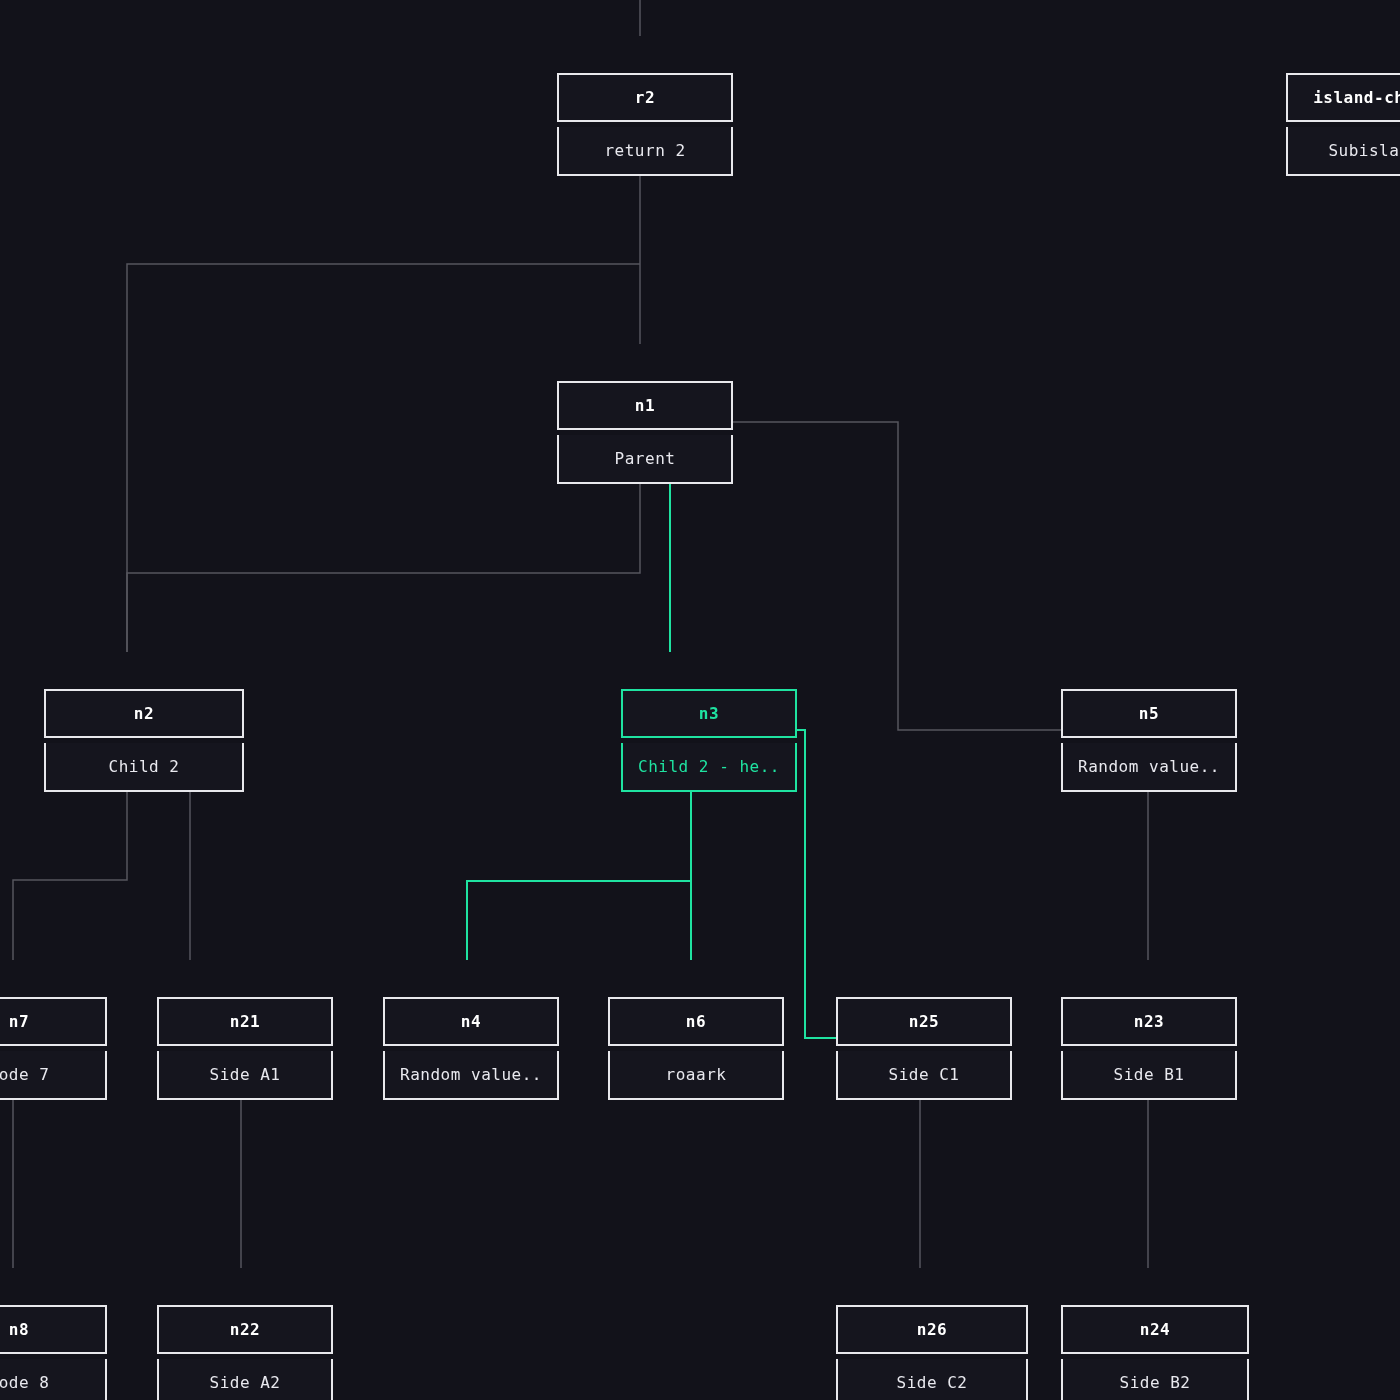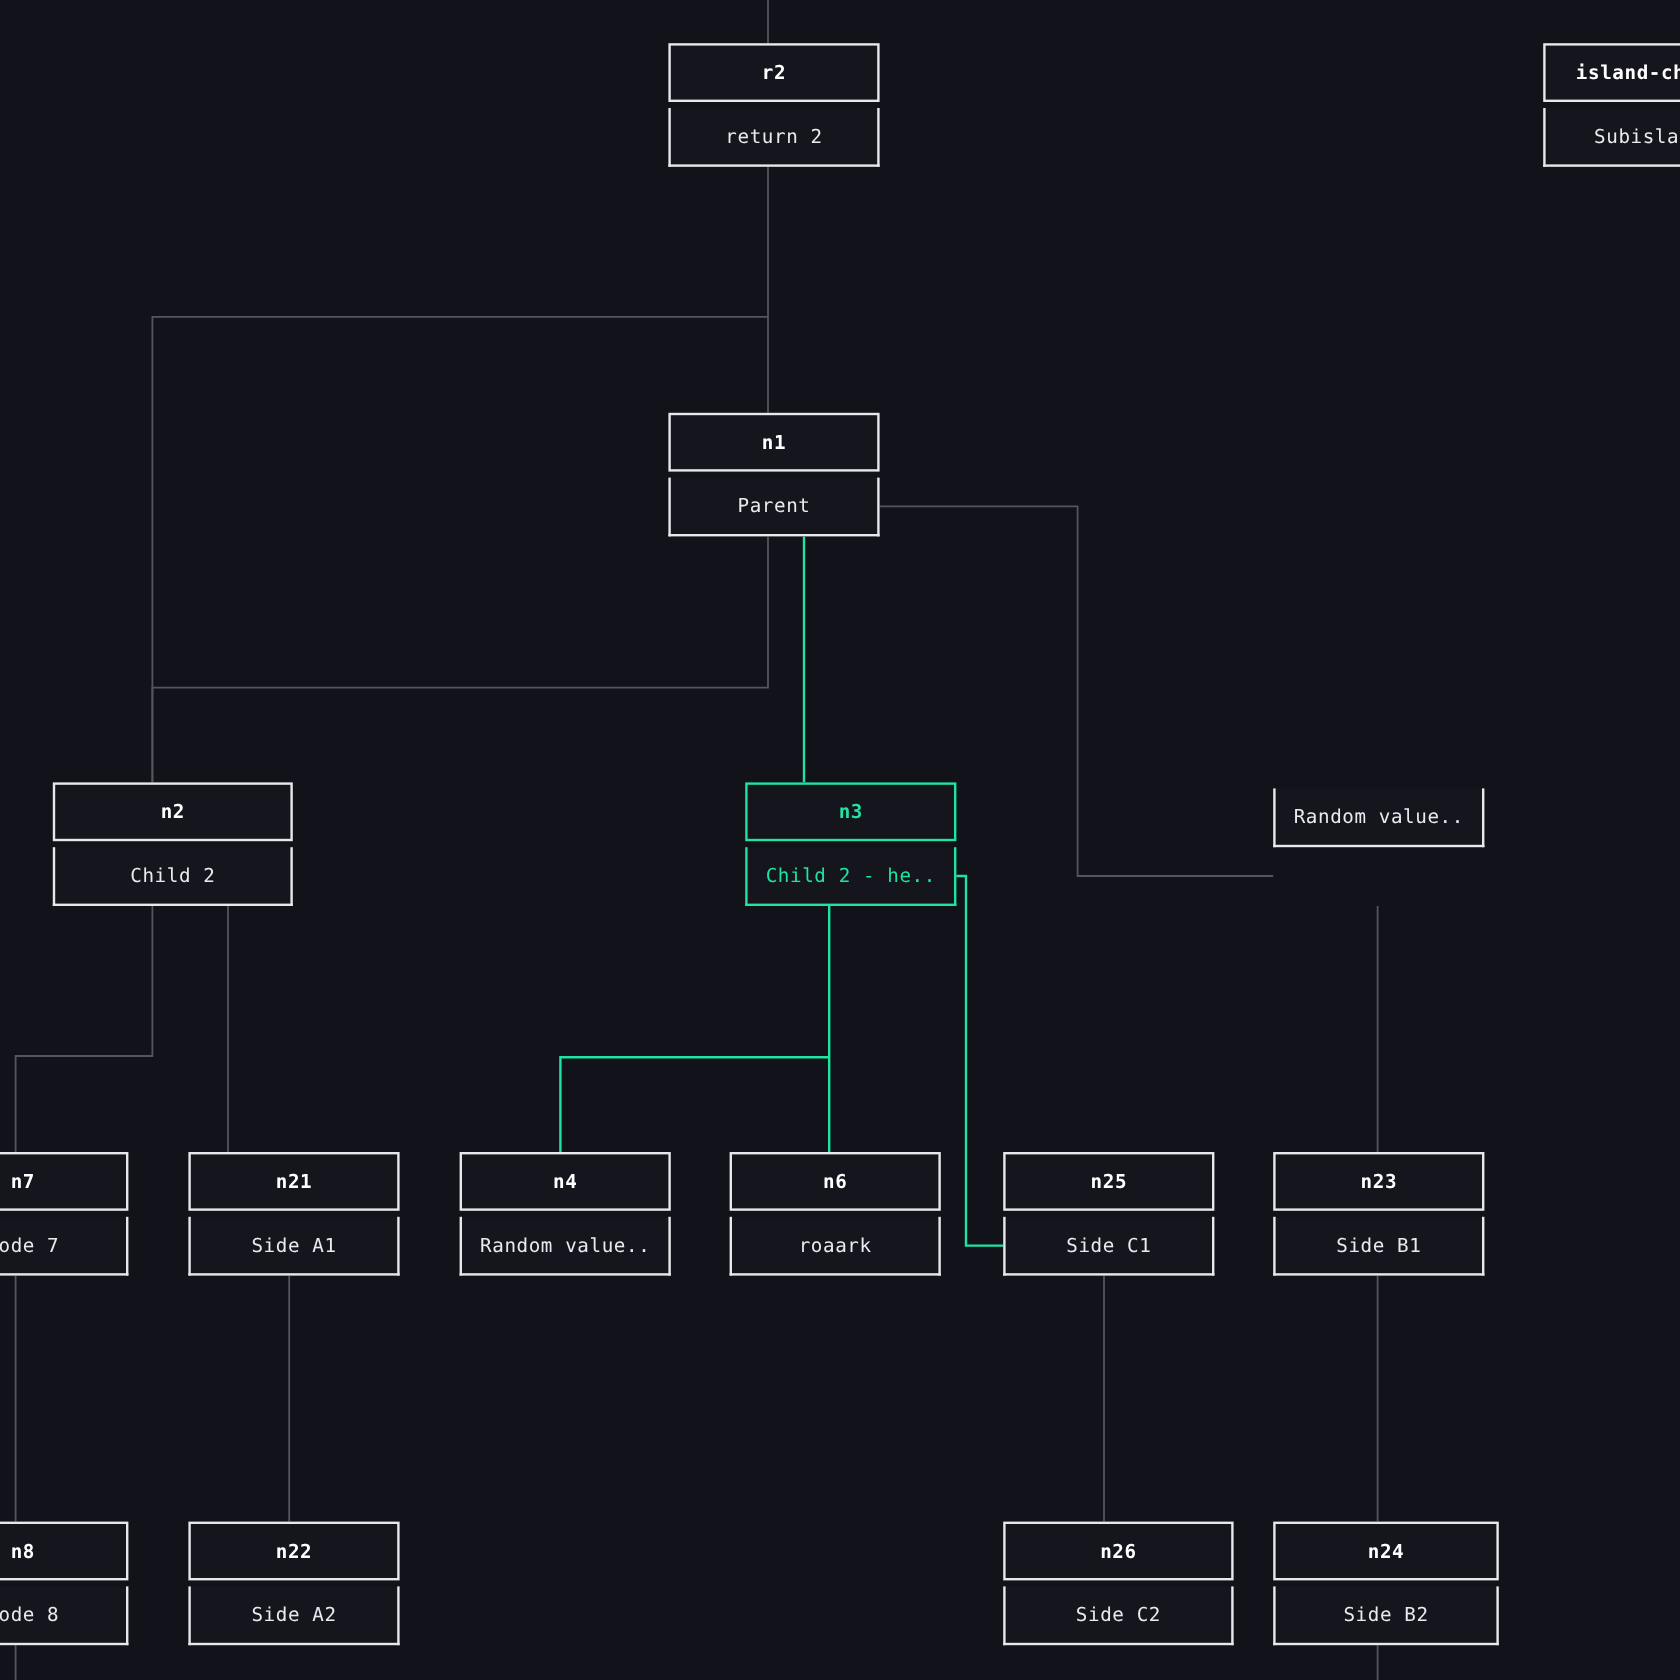--- a/index.html
+++ b/index.html
@@ -18,21 +18,21 @@
     font-family:"DejaVu Sans Mono",monospace;
   }
   svg.edge-layer{position:absolute;left:0;top:0;width:1400px;height:1400px;display:block;}
   .edge{fill:none;stroke:var(--edge);stroke-width:1.5;}
   .edge.accent{stroke:var(--accent);stroke-width:2;}
   .node{position:absolute;width:176px;}
   .node .title{
     box-sizing:border-box;height:49px;
     background:var(--node-fill);border:2px solid var(--node-border);
     color:var(--title-text);font-weight:bold;font-size:16px;letter-spacing:.5px;
-    display:flex;align-items:center;justify-content:center;white-space:pre;
+    display:flex;align-items:center;justify-content:center;white-space:pre;margin-top:37px;
   }
   .node .subtitle{
     box-sizing:border-box;height:49px;margin-top:5px;
     background:var(--node-fill);border:2px solid var(--node-border);border-top:none;
     color:var(--subtitle-text);font-size:16px;letter-spacing:.5px;
     display:flex;align-items:center;justify-content:center;white-space:pre;
   }
   .node.selected .title,.node.selected .subtitle{
     border-color:var(--accent);color:var(--accent);
   }
@@ -76,20 +76,21 @@
       </div>
       <div class="node" style="left: 44px; top: 652px; width: 200px;">
         <div class="title">n2</div>
         <div class="subtitle">Child 2</div>
       </div>
       <div class="node selected" style="left: 610px; top: 652px; width: 176px; padding-left: 11px;">
         <div class="title">n3</div>
         <div class="subtitle">Child 2 - he..</div>
       </div>
       <div class="node" style="left: 1061px; top: 652px; width: 176px;">
+        <div class="title">n5</div>
         <div class="subtitle">Random value..</div>
       </div>
       <div class="node" style="left: -69px; top: 960px; width: 176px;">
         <div class="title">n7</div>
         <div class="subtitle">Node 7</div>
       </div>
       <div class="node" style="left: 157px; top: 960px; width: 176px;">
         <div class="title">n21</div>
         <div class="subtitle">Side A1</div>
       </div>

